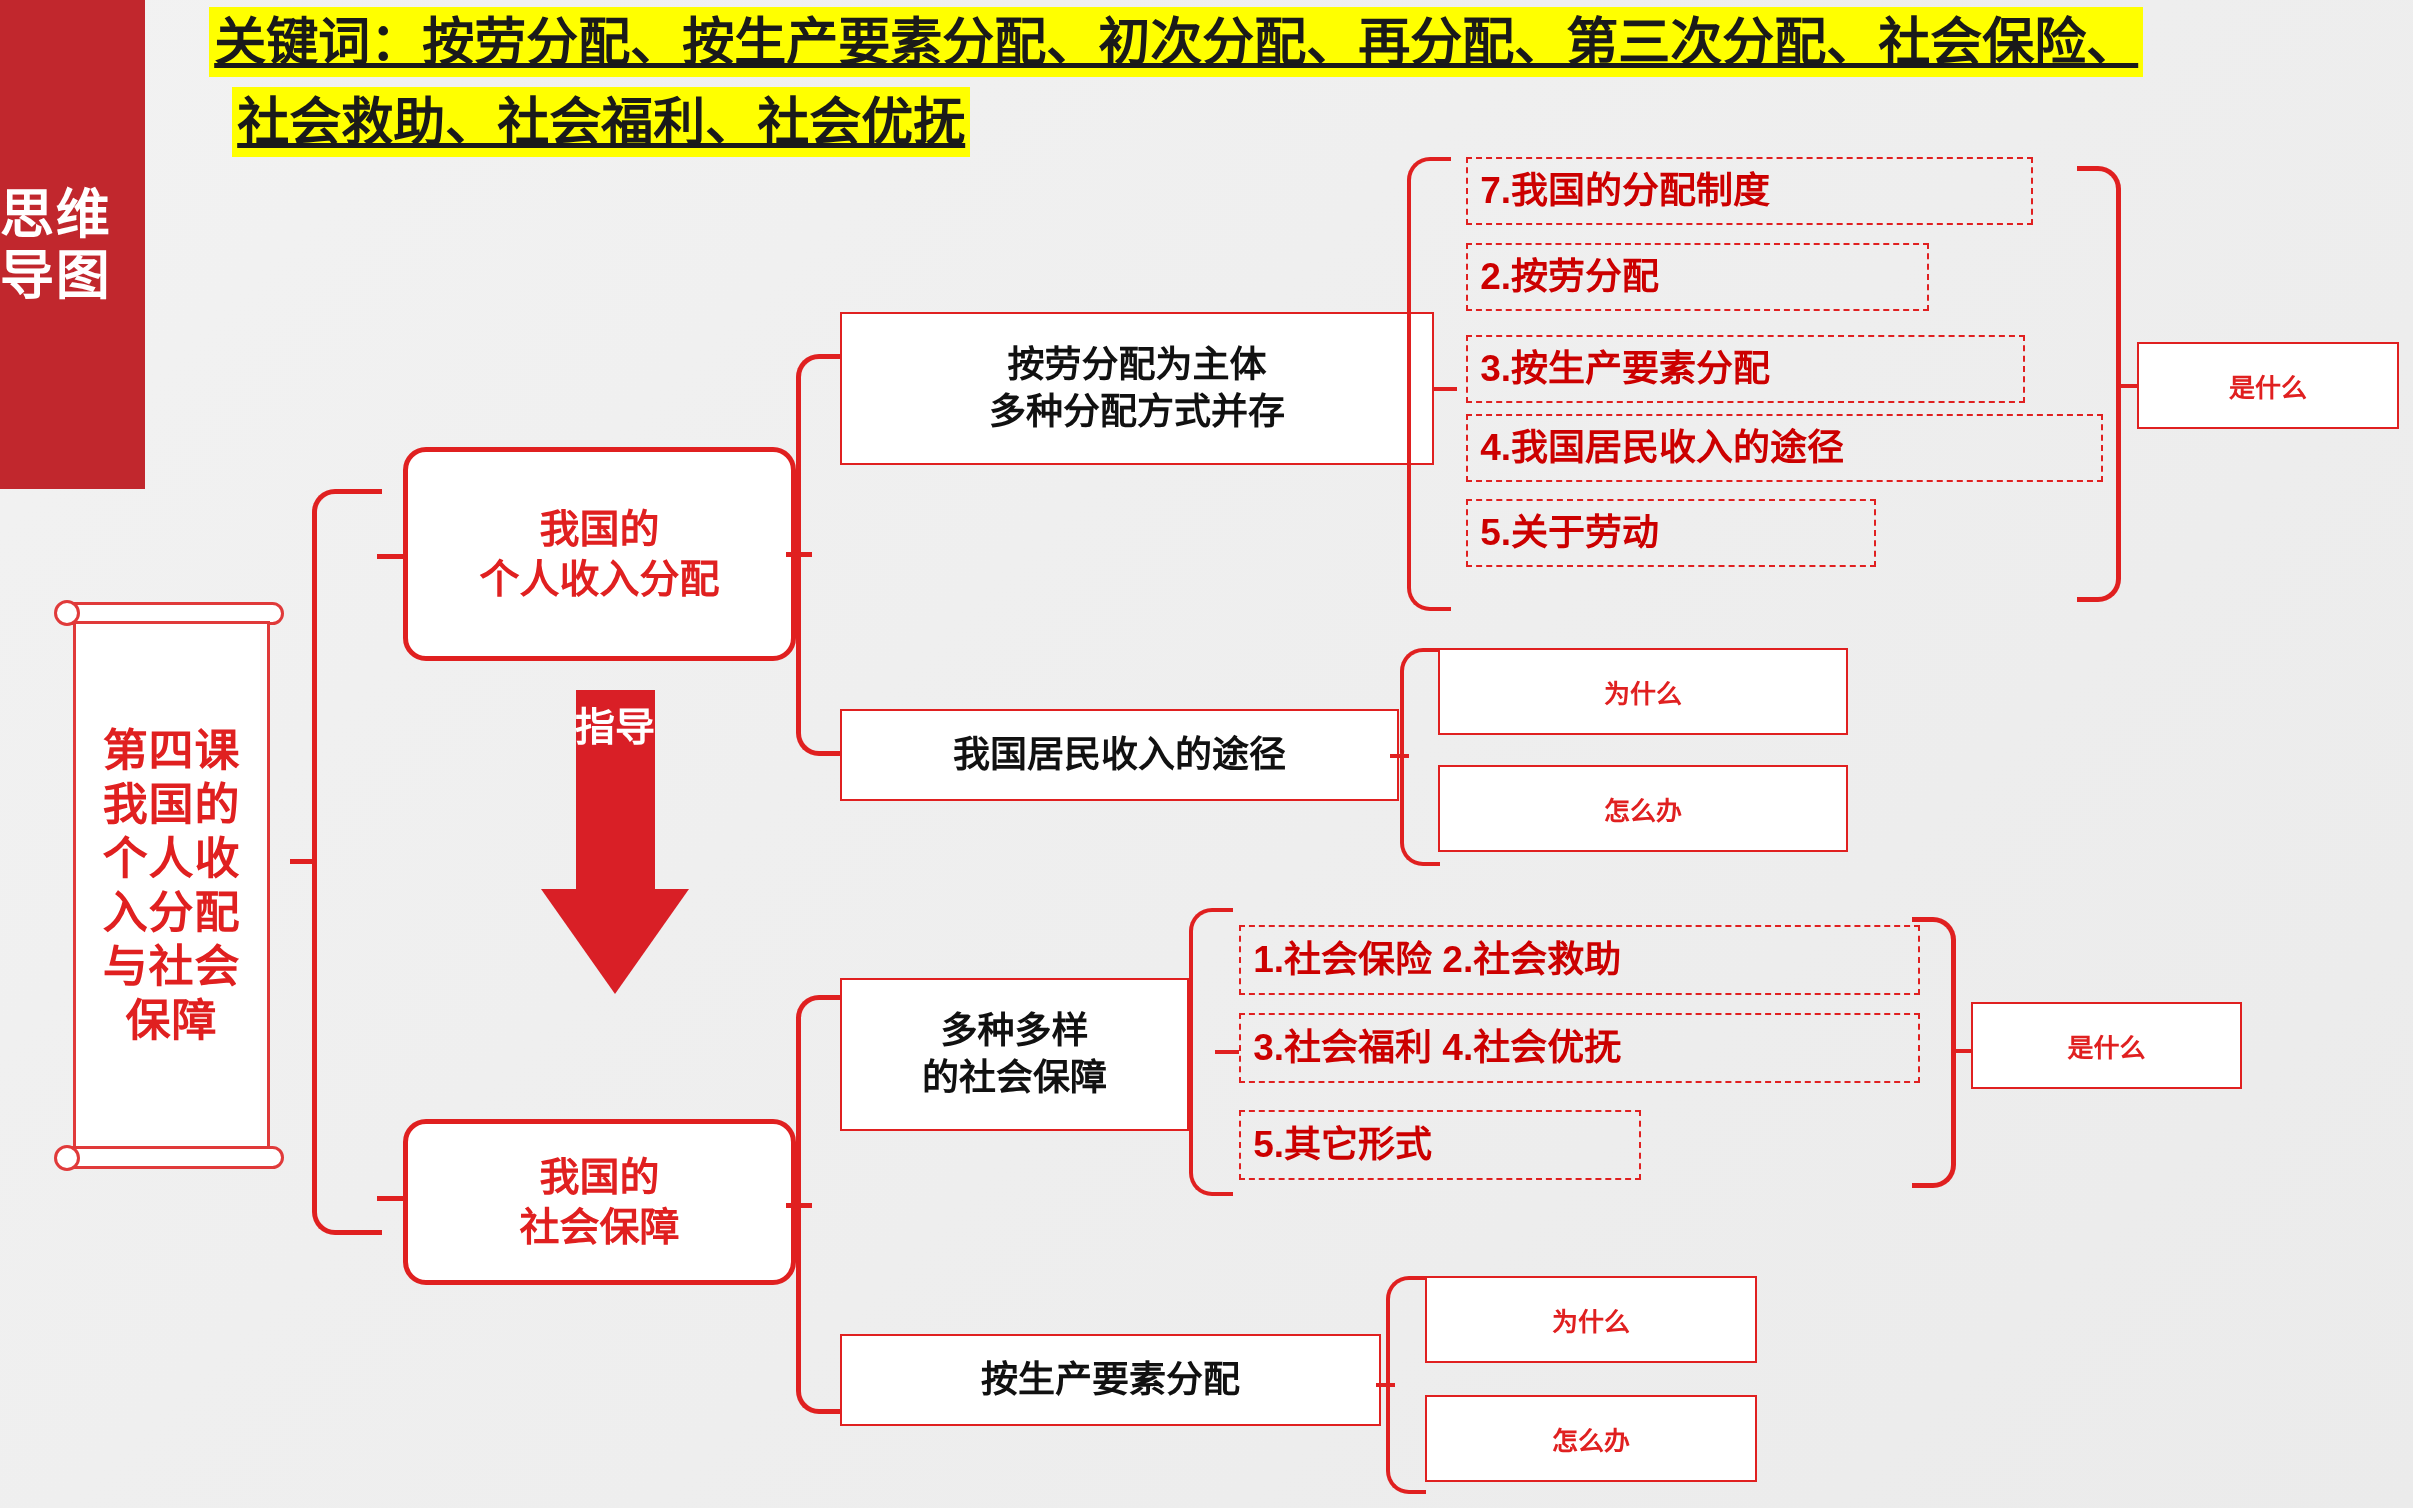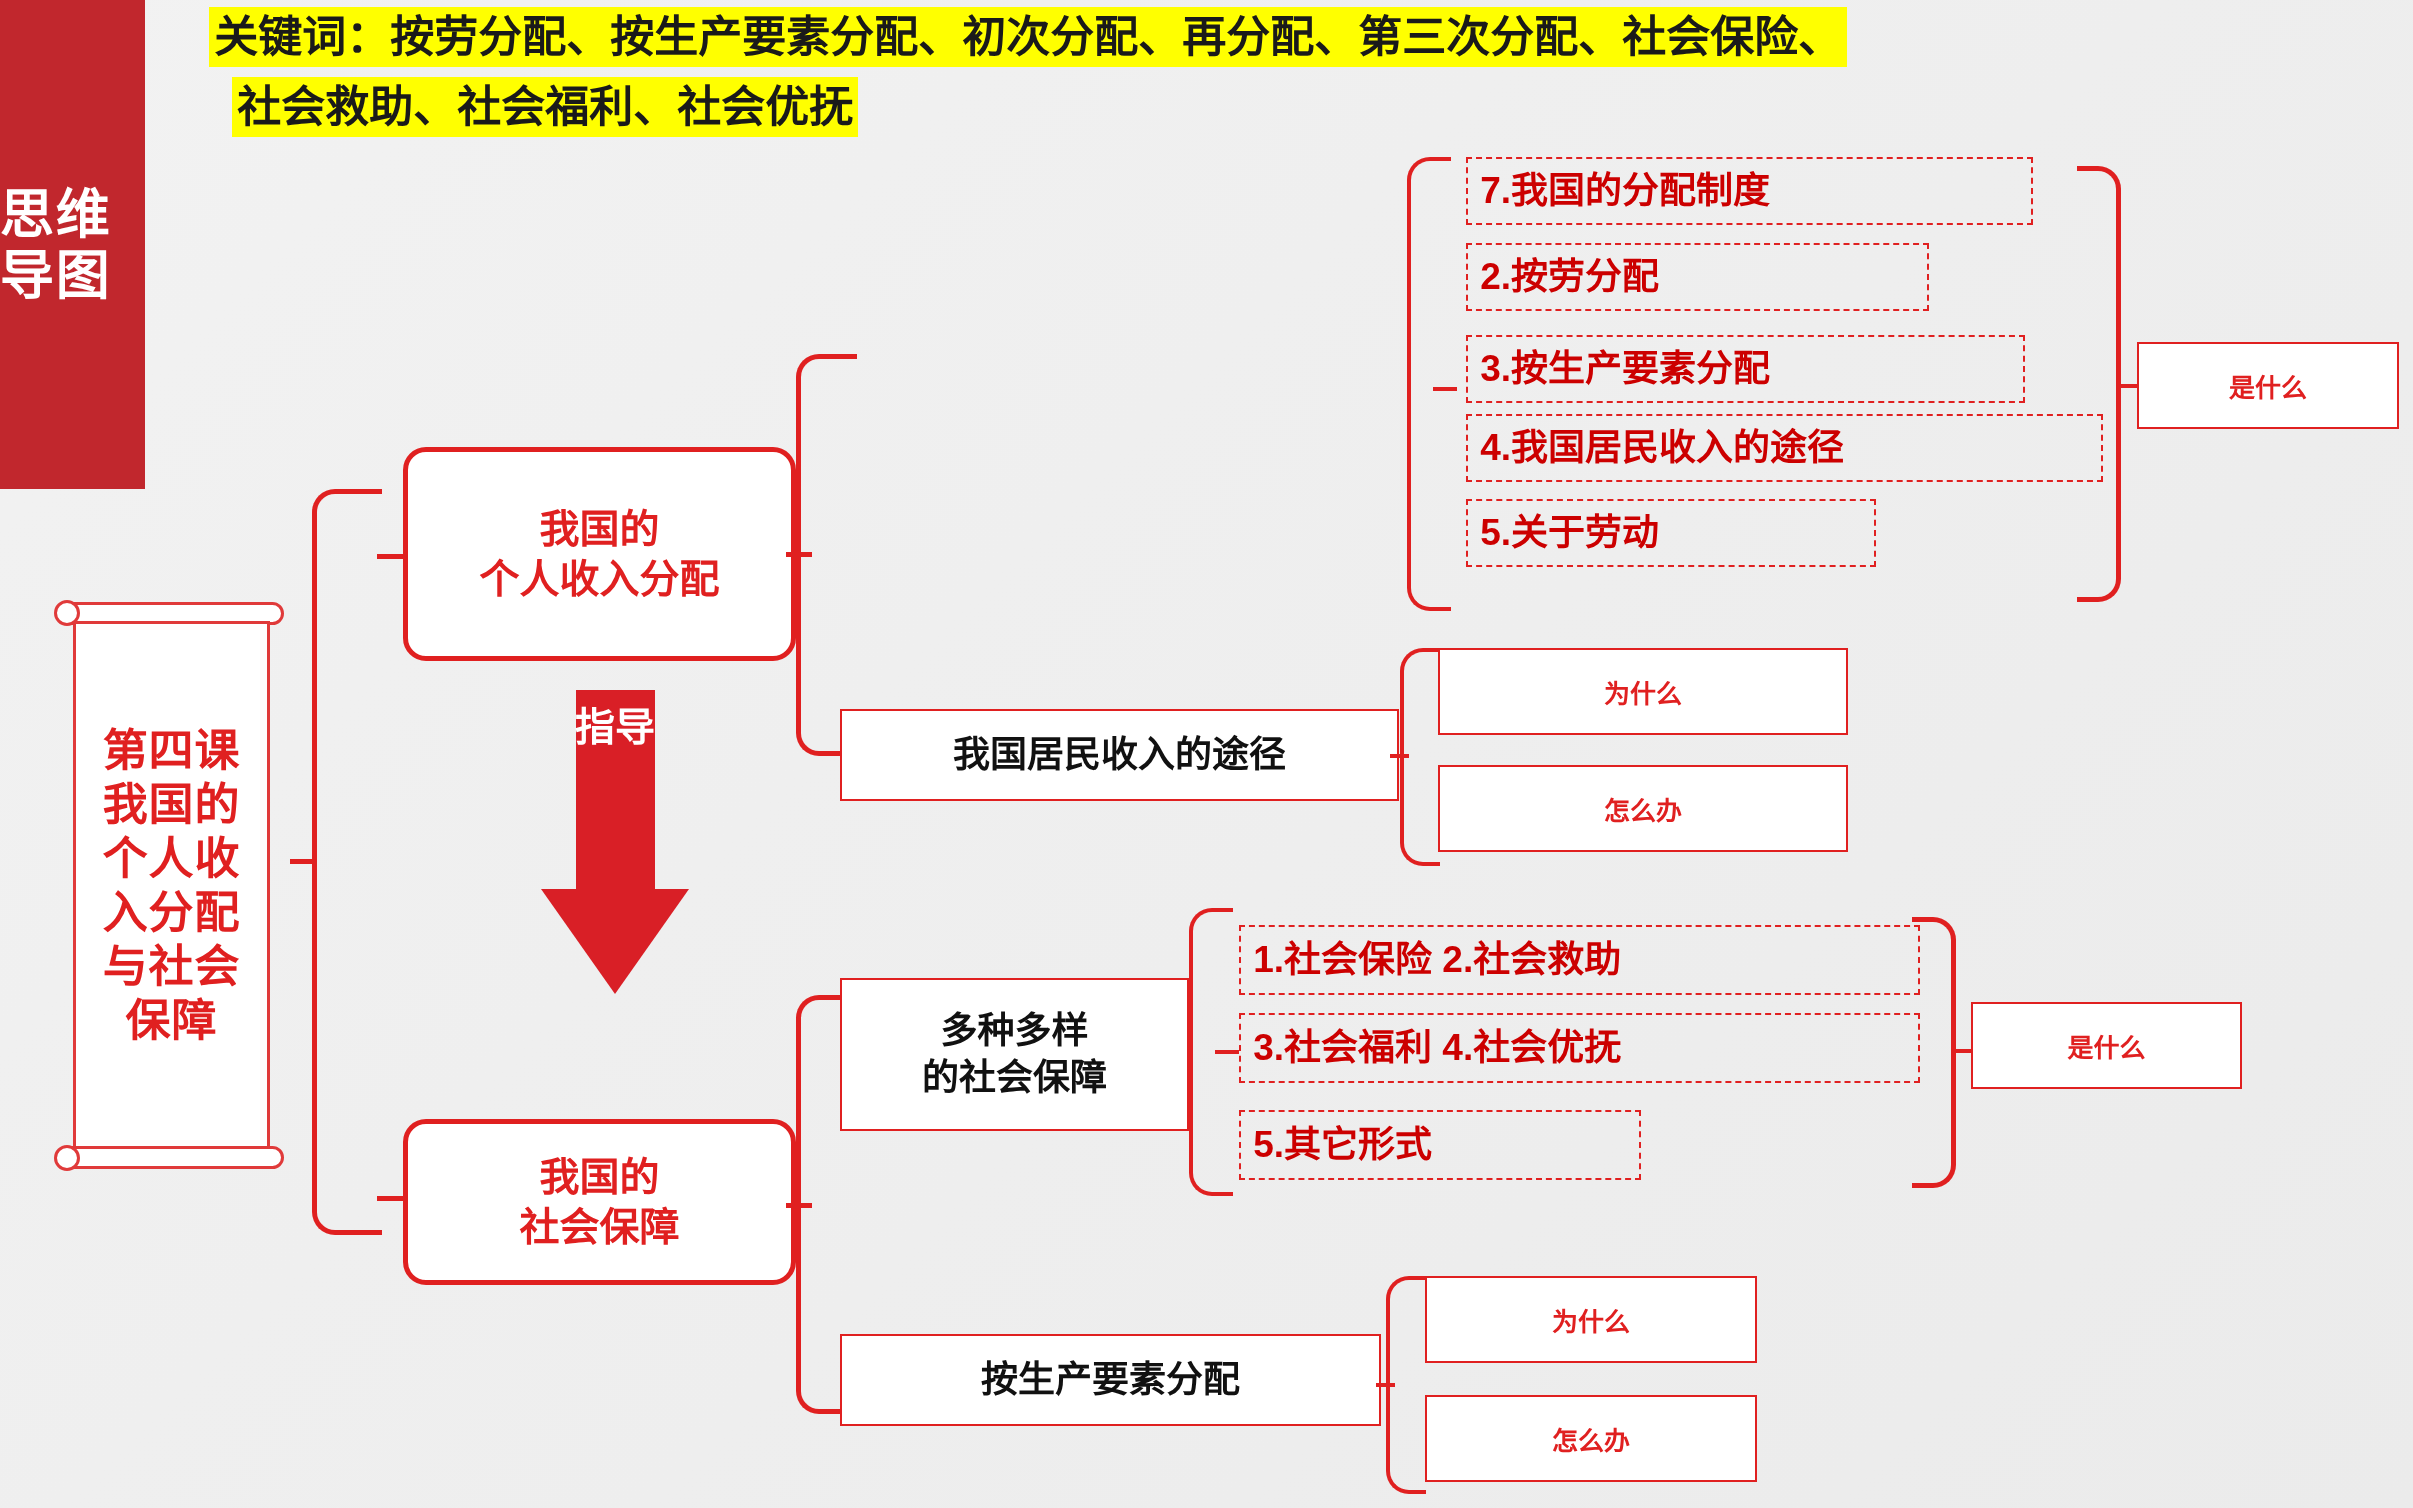--- a/index.html
+++ b/index.html
@@ -42,24 +42,25 @@
     position: absolute;
     left: 209px;
     top: 7px;
     width: 2200px;
   }
   .kw-line {
     display: inline-block;
     background: #ffff00;
     color: #1a1a1a;
     font-weight: bold;
-    font-size: 44px;
+    font-size: 52px;
     line-height: 1.28;
     padding: 1.7px 5.2px;
     white-space: nowrap;
+    text-decoration: underline;
   }
   .kw-line2-wrap { margin-top: 10.5px; margin-left: 23px; }
 
   
   .scroll-node {
     position: absolute;
     left: 54px;
     top: 602px;
     width: 236px;
     height: 567px;
@@ -267,20 +268,22 @@
   <div class="stub" style="left:290px; top:859px; width:26px;"></div>
   <div class="stub" style="left:377px; top:554px; width:35px;"></div>
   <div class="stub" style="left:377px; top:1196px; width:35px;"></div>
 
   <div class="node-round" style="left:403px; top:447px; width:393px; height:214px; white-space: pre-line;">我国的
 个人收入分配</div>
 
   <div class="bracket" style="left:796px; top:354px; width:61px; height:402px;"></div>
   <div class="stub" style="left:786px; top:552px; width:26px;"></div>
 
+  <div class="node-box" style="left:840px; top:312px; width:594px; height:153px; white-space: pre-line;">按劳分配为主体
+多种分配方式并存</div>
 
   <div class="node-box" style="left:840px; top:709px; width:559px; height:92px;">我国居民收入的途径</div>
 
   <div class="bracket thin" style="left:1407px; top:157px; width:44px; height:454px;"></div>
   <div class="stub thin" style="left:1433px; top:387px; width:24.4px;"></div>
 
   <div class="node-dash" style="left:1466px; top:157px; width:567px; height:68px;">7.我国的分配制度</div>
   <div class="node-dash" style="left:1466px; top:243px; width:463px; height:68px;">2.按劳分配</div>
   <div class="node-dash" style="left:1466px; top:335px; width:559px; height:68px;">3.按生产要素分配</div>
   <div class="node-dash" style="left:1466px; top:414px; width:637px; height:68px;">4.我国居民收入的途径</div>

